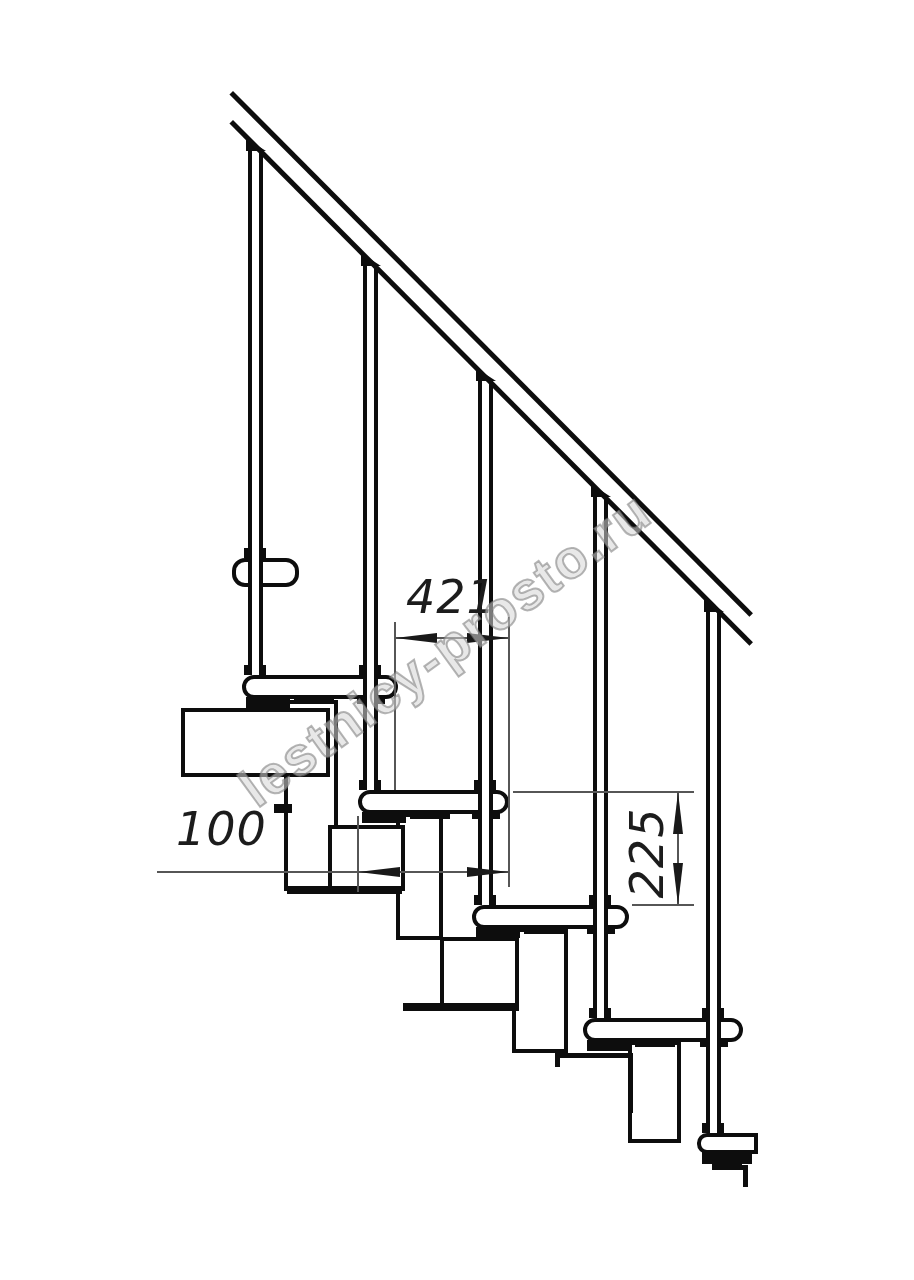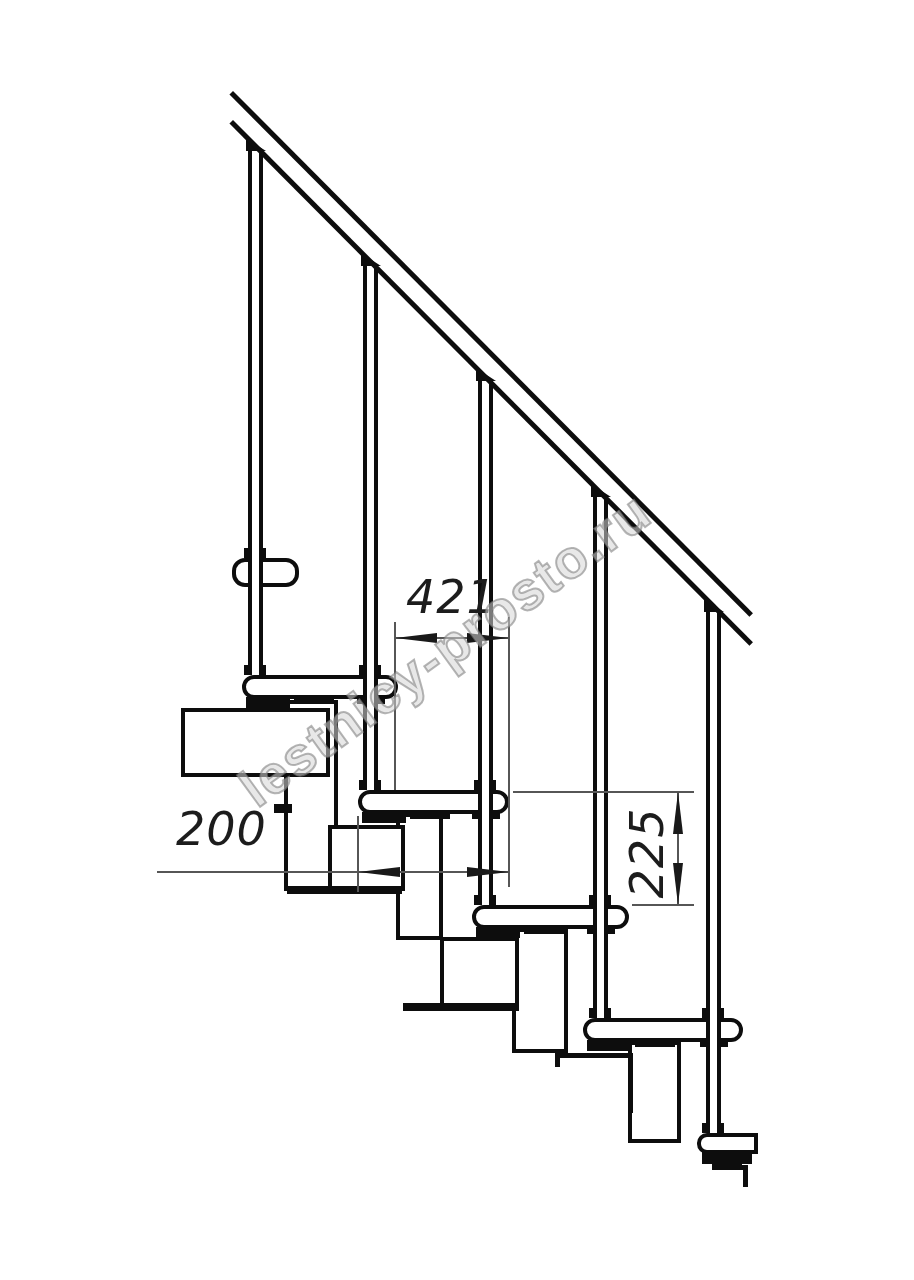--- a/index.html
+++ b/index.html
@@ -127,18 +127,18 @@
   <div class="tl" style="left:677px;top:792px;width:2px;height:113px;"></div>
 
   <div class="aL" style="left:395px;top:632.5px;"></div>
   <div class="aR" style="left:467px;top:632.5px;"></div>
   <div class="aL" style="left:358px;top:866.5px;"></div>
   <div class="aR" style="left:467px;top:866.5px;"></div>
   <div class="aU" style="left:672.5px;top:792px;"></div>
   <div class="aD" style="left:672.5px;top:863px;"></div>
 
   <div class="dimtext" style="left:406px;top:574px;">421</div>
-  <div class="dimtext" style="left:176px;top:806px;">200</div>
+  <div class="dimtext" style="left:176px;top:806px;">100</div>
   <div class="dimtext rot" style="left:601px;top:830px;">225</div>
 
   <div id="watermark">lestnicy-prosto.ru</div>
 
 </div>
 
 </body></html>

